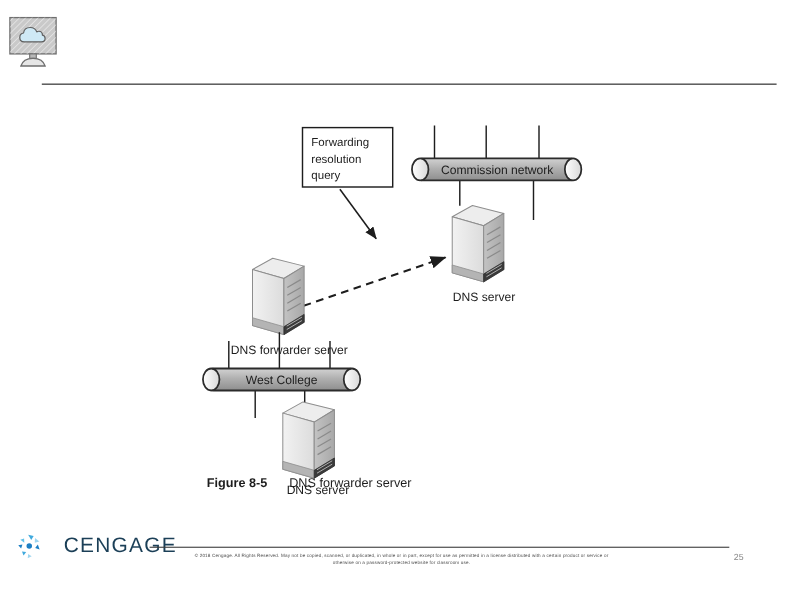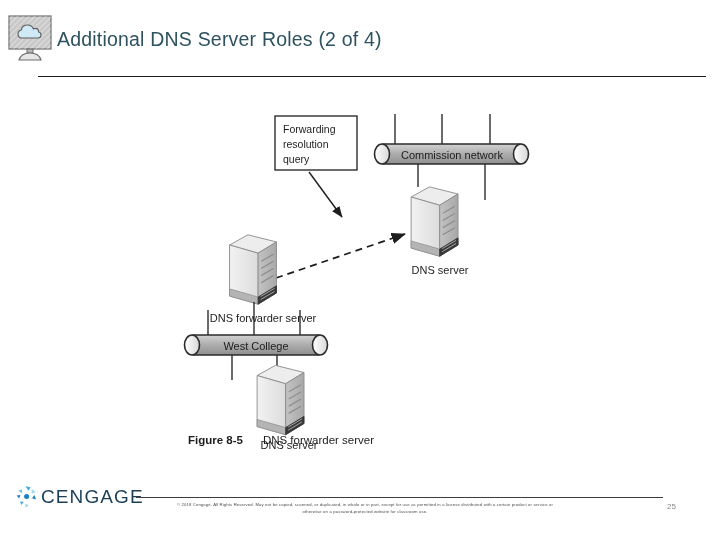--- a/index.html
+++ b/index.html
@@ -75,21 +75,21 @@
     bottom: 0;
     width: 720px;
     height: 60px;
   }
   .cengage-logo {
     position: absolute;
     left: 14px;
     top: 4px;
     display: flex;
     align-items: center;
-    gap: 1px;
+    gap: 18px;
   }
   .cengage-mark { width: 26px; height: 26px; display: block; }
   .cengage-word {
     font-size: 19px;
     letter-spacing: 1.1px;
     color: #1b3f57;
     font-family: "Liberation Sans", sans-serif;
     font-weight: 400;
   }
   .footer-rule {
@@ -135,21 +135,20 @@
         </pattern>
       </defs>
       <rect x="1" y="2" width="42" height="33" fill="#c9c9c9" stroke="#6f6f6f" stroke-width="1.2"></rect>
       <rect x="1" y="2" width="42" height="33" fill="url(#hatch)" opacity="0.55"></rect>
       <path d="M14 24 q-4 0 -4 -4 q0 -3.4 3.4 -4 q0.6 -5 6 -5 q4.6 0 6 4 q0.8 -0.6 1.8 -0.6 q3.4 0 3.4 3.6 q2.4 0.4 2.4 3 q0 3 -3.4 3 z" fill="#cfe9f5" stroke="#5f5f5f" stroke-width="1.1" stroke-linejoin="round"></path>
       <rect x="19" y="35" width="6" height="4" fill="#b9b9b9" stroke="#6f6f6f" stroke-width="1"></rect>
       <path d="M11 46 q2 -7 11 -7 q9 0 11 7 z" fill="#e6e6e6" stroke="#6f6f6f" stroke-width="1.2"></path>
     </svg>
   </div>
 
-  <div class="slide-title">Additional DNS Server Roles (2 of 4)</div>
 
   <div class="title-rule"></div>
 </div>
 
 <div class="figure-area">
   <svg class="figure-svg" viewBox="0 0 420 370" xmlns="http://www.w3.org/2000/svg">
     <defs>
       <marker id="arrowSolid" markerWidth="9" markerHeight="9" refX="7.5" refY="3.2" orient="auto" markerUnits="strokeWidth">
         <path d="M0,0 L8,3.2 L0,6.4 z" fill="#1d1d1d"></path>
       </marker>

